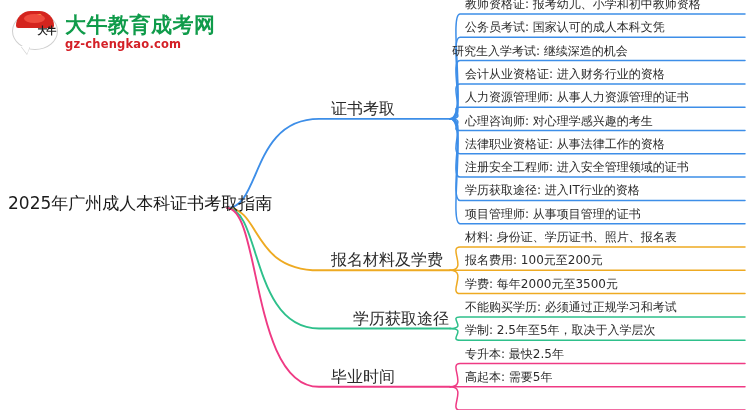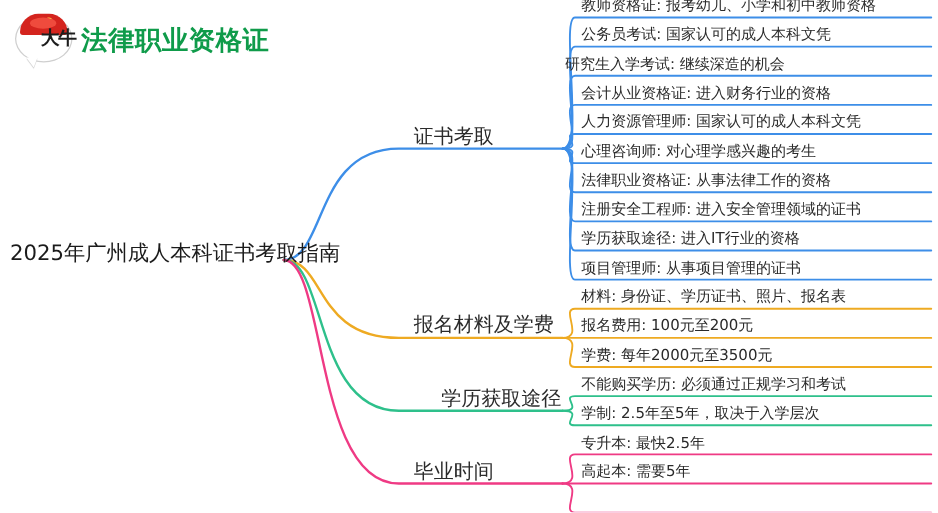--- a/index.html
+++ b/index.html
@@ -82,21 +82,21 @@
     height: 6px;
     border-radius: 50%;
     background: #ffd24a;
   }
   #logo-mark .mark-text {
     position: absolute;
     left: 0;
     top: 12px;
     width: 69px;
     text-align: center;
-    font-size: 15px;
+    font-size: 10px;
     font-weight: bold;
     color: #1d1d1d;
     letter-spacing: -1px;
     line-height: 17px;
     font-family: "DejaVu Sans", sans-serif;
   }
   #logo-text {
     display: flex;
     flex-direction: column;
     justify-content: center;
@@ -157,21 +157,22 @@
 <div id="logo">
   <div id="logo-mark">
     <div class="bubble"></div>
     <div class="bubble-tail"></div>
     <div class="cap">
       <div class="cap-dot"></div>
     </div>
     <div class="mark-text">大牛</div>
   </div>
   <div id="logo-text">
-    <div id="logo-title">法律职业资格证</div>
+    <div id="logo-title">大牛教育成考网</div>
+    <div id="logo-sub">gz-chengkao.com</div>
   </div>
 </div>
 
 <svg id="mindmap-svg" viewBox="0 0 750 410" xmlns="http://www.w3.org/2000/svg">
   <g id="link-layer">
       <path d="M 227 208
              C 261 208 251 118.85000000000001 319 118.85000000000001
              L 450 118.85000000000001" fill="none" stroke="#3d8ee8" stroke-width="1.9" stroke-linecap="round"></path>
       <path d="M 450 118.85000000000001
                 C 468 118.85000000000001 448 14 460 14
@@ -240,21 +241,21 @@
     </g>
 </svg>
 
 <div id="label-layer">
   <div class="node-label" id="root-label">2025年广州成人本科证书考取指南</div>
 <div class="node-label branch-label" style="left: 331px; top: 100.85px;">证书考取</div>
     <div class="node-label leaf-label" style="left: 465px; top: -3px;">教师资格证: 报考幼儿、小学和初中教师资格</div>
     <div class="node-label leaf-label" style="left: 465px; top: 20.3px;">公务员考试: 国家认可的成人本科文凭</div>
     <div class="node-label leaf-label" style="left: 452px; top: 43.6px;">研究生入学考试: 继续深造的机会</div>
     <div class="node-label leaf-label" style="left: 465px; top: 66.9px;">会计从业资格证: 进入财务行业的资格</div>
-    <div class="node-label leaf-label" style="left: 465px; top: 90.2px;">人力资源管理师: 国家认可的成人本科文凭</div>
+    <div class="node-label leaf-label" style="left: 465px; top: 90.2px;">人力资源管理师: 从事人力资源管理的证书</div>
     <div class="node-label leaf-label" style="left: 465px; top: 113.5px; text-align: right;">心理咨询师: 对心理学感兴趣的考生</div>
     <div class="node-label leaf-label" style="left: 465px; top: 136.8px;">法律职业资格证: 从事法律工作的资格</div>
     <div class="node-label leaf-label" style="left: 465px; top: 160.1px;">注册安全工程师: 进入安全管理领域的证书</div>
     <div class="node-label leaf-label" style="left: 465px; top: 183.4px;">学历获取途径: 进入IT行业的资格</div>
     <div class="node-label leaf-label" style="left: 465px; top: 206.7px;">项目管理师: 从事项目管理的证书</div>
     <div class="node-label branch-label" style="left: 331px; top: 252.3px;">报名材料及学费</div>
     <div class="node-label leaf-label" style="left: 465px; top: 230px;">材料: 身份证、学历证书、照片、报名表</div>
     <div class="node-label leaf-label" style="left: 465px; top: 253.3px;">报名费用: 100元至200元</div>
     <div class="node-label leaf-label" style="left: 465px; top: 276.6px;">学费: 每年2000元至3500元</div>
     <div class="node-label branch-label" style="left: 331px; top: 310.55px; margin-left: 22px;">学历获取途径</div>

